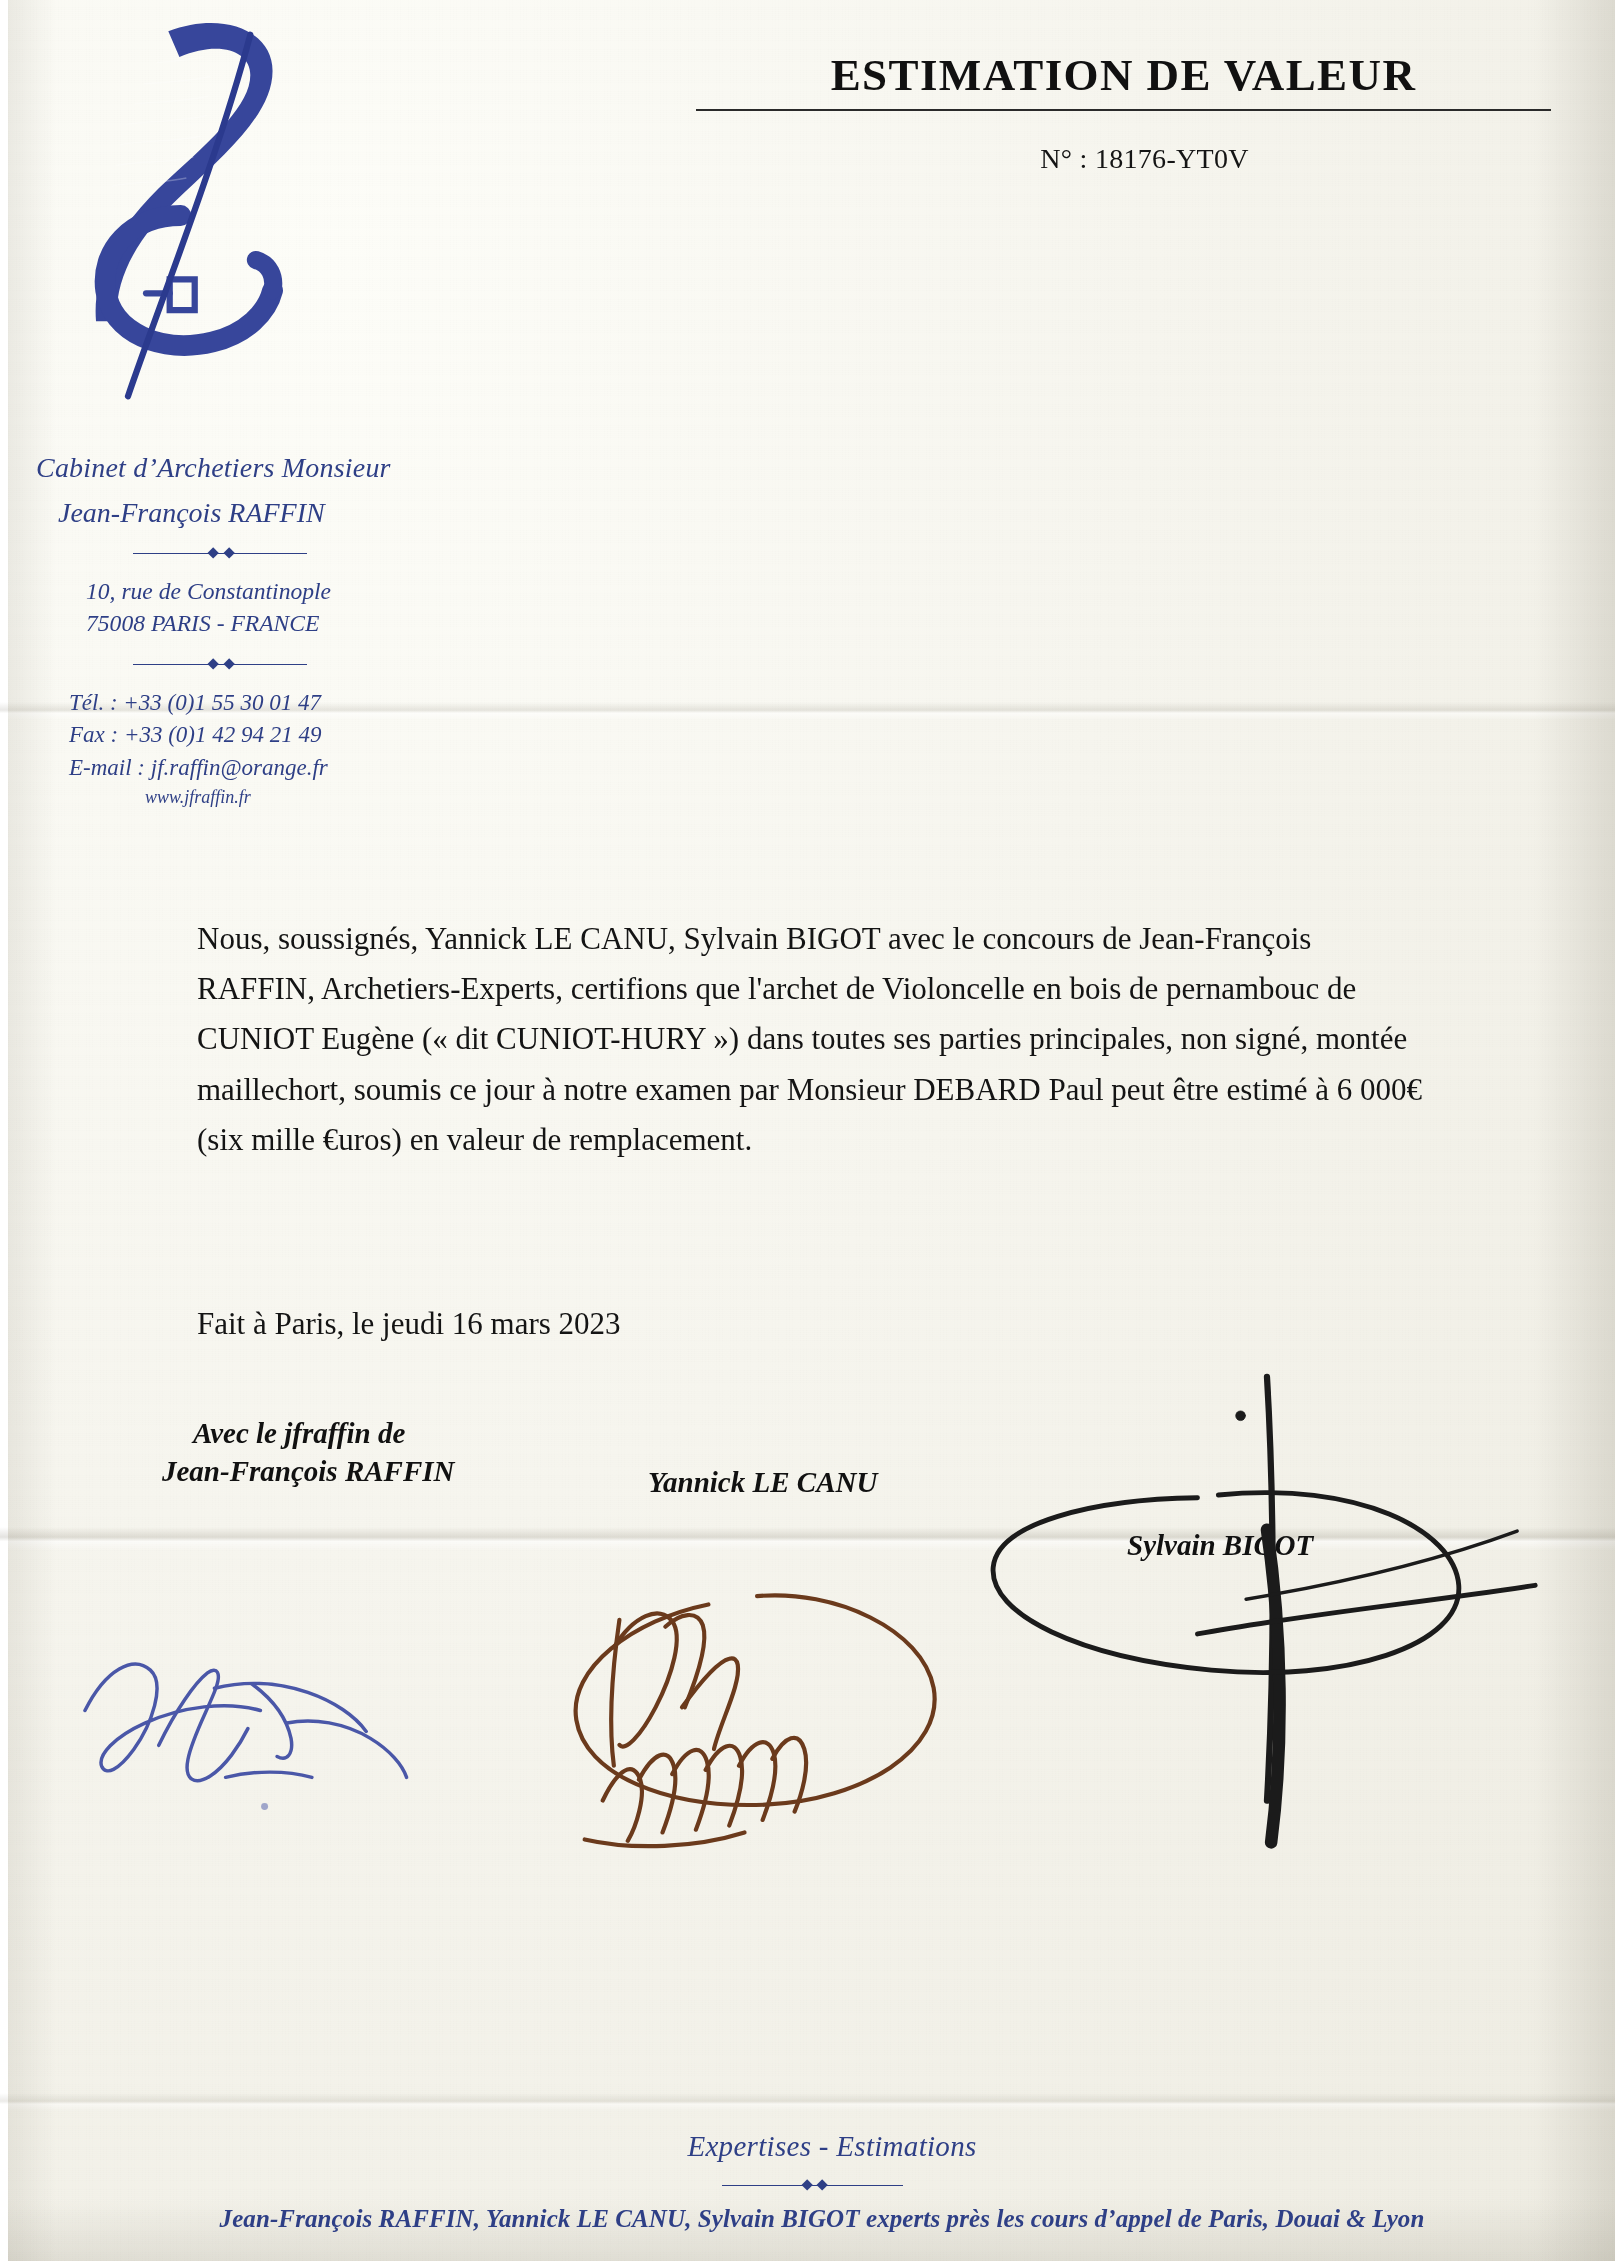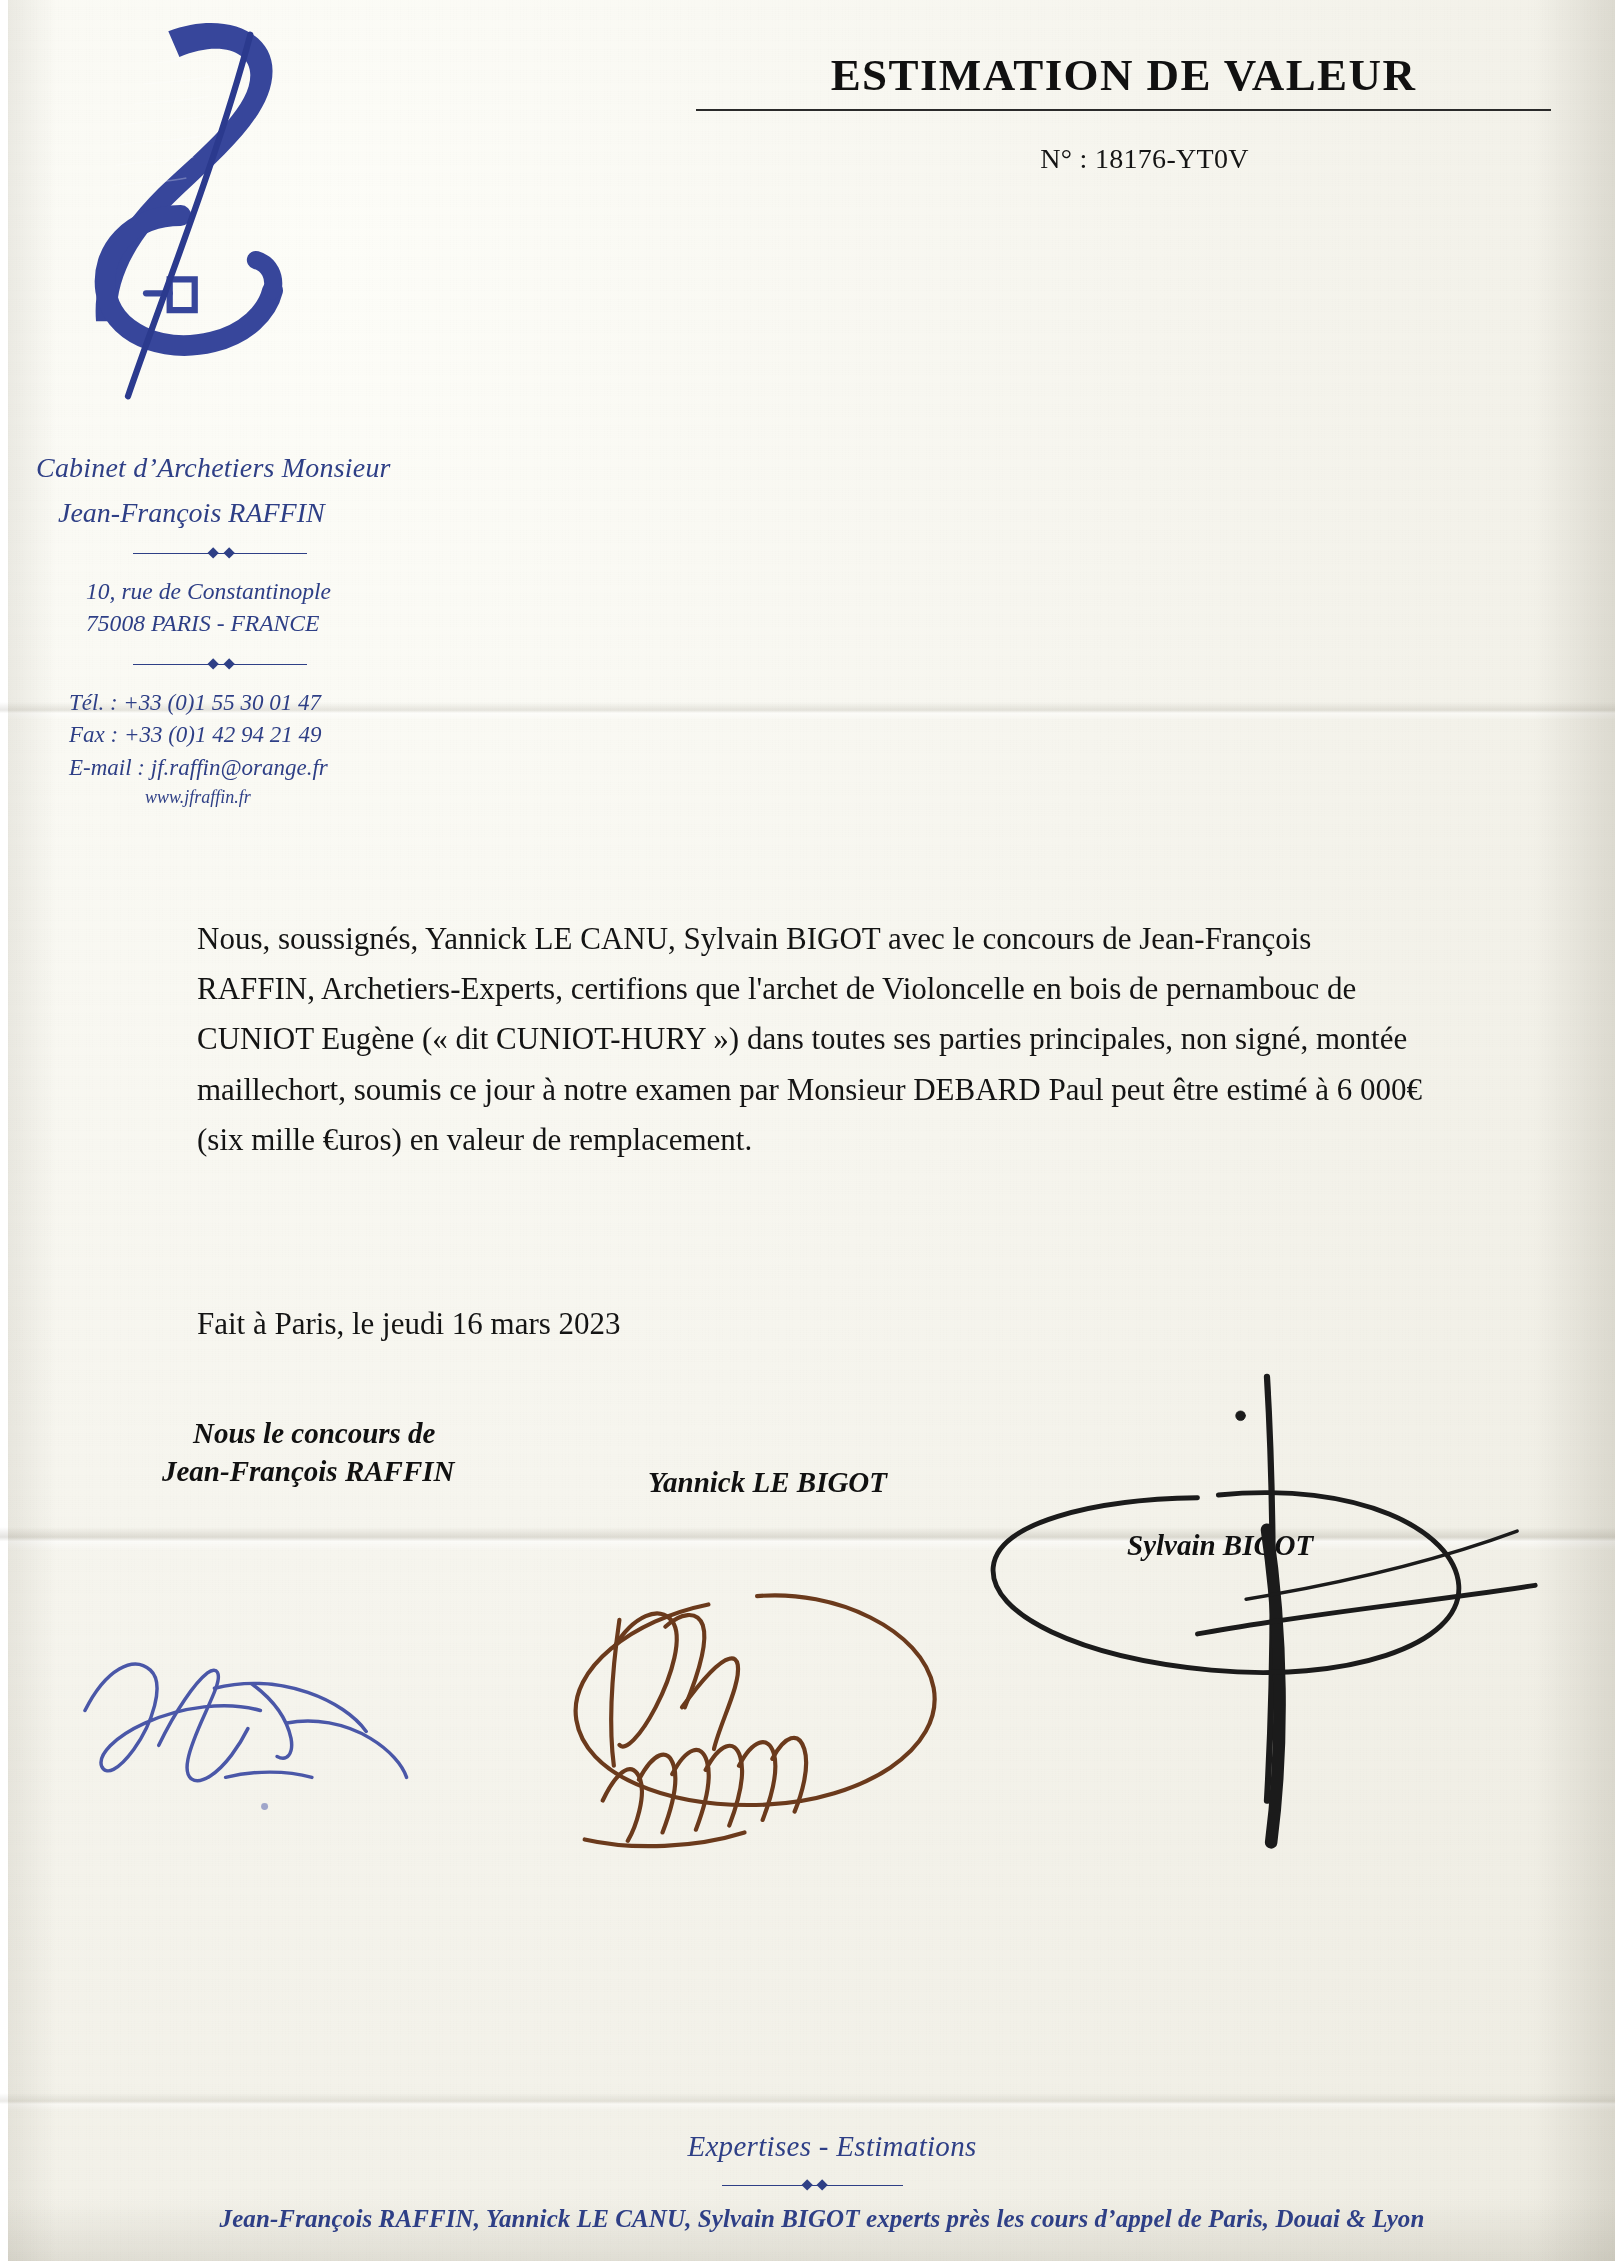--- a/index.html
+++ b/index.html
@@ -305,23 +305,23 @@
       <div>Tél. : +33 (0)1 55 30 01 47</div>
       <div>Fax : +33 (0)1 42 94 21 49</div>
       <div>E-mail : jf.raffin@orange.fr</div>
       <div id="website">www.jfraffin.fr</div>
     </div>
   </div>
 
   <div id="body-text">Nous, soussignés, Yannick LE CANU, Sylvain BIGOT avec le concours de Jean-François RAFFIN, Archetiers-Experts, certifions que l'archet de Violoncelle en bois de pernambouc de  CUNIOT Eugène (« dit CUNIOT-HURY ») dans toutes ses parties principales, non signé, montée maillechort, soumis ce jour à notre examen par Monsieur DEBARD Paul peut être estimé à 6 000€ (six mille €uros) en valeur de remplacement.</div>
   <div id="date-line">Fait à Paris, le jeudi 16 mars 2023</div>
 
-  <div class="sig-label" id="sig-raffin-intro">Nous le concours de</div>
+  <div class="sig-label" id="sig-raffin-intro">Avec le jfraffin de</div>
   <div class="sig-label" id="sig-raffin-name">Jean-François RAFFIN</div>
-  <div class="sig-label" id="sig-lecanu-name">Yannick LE BIGOT</div>
+  <div class="sig-label" id="sig-lecanu-name">Yannick LE CANU</div>
   <div class="sig-label" id="sig-bigot-name">Sylvain BIGOT</div>
 
   <div class="signature" id="sig-img-raffin">
     <svg viewBox="0 0 520 310" width="362" height="216" xmlns="http://www.w3.org/2000/svg">
       <g fill="none" stroke="#4a57a8" stroke-width="5" stroke-linecap="round" stroke-linejoin="round">
         <path d="M10,150 C40,90 80,70 104,92 C126,112 106,170 80,206 C58,236 40,244 34,230 C28,214 52,188 96,168 C150,144 214,136 262,150"></path>
         <path d="M116,200 C140,150 168,110 186,96 C200,86 206,96 198,118 C188,146 164,188 158,220 C152,250 168,258 190,244 C212,230 232,200 244,176"></path>
         <path d="M196,118 C236,108 284,108 330,124 C368,137 398,158 414,180"></path>
         <path d="M250,112 C280,134 300,162 306,190 C310,212 300,224 286,216"></path>
         <path d="M300,168 C338,160 384,168 420,190 C448,207 466,228 472,246"></path>

